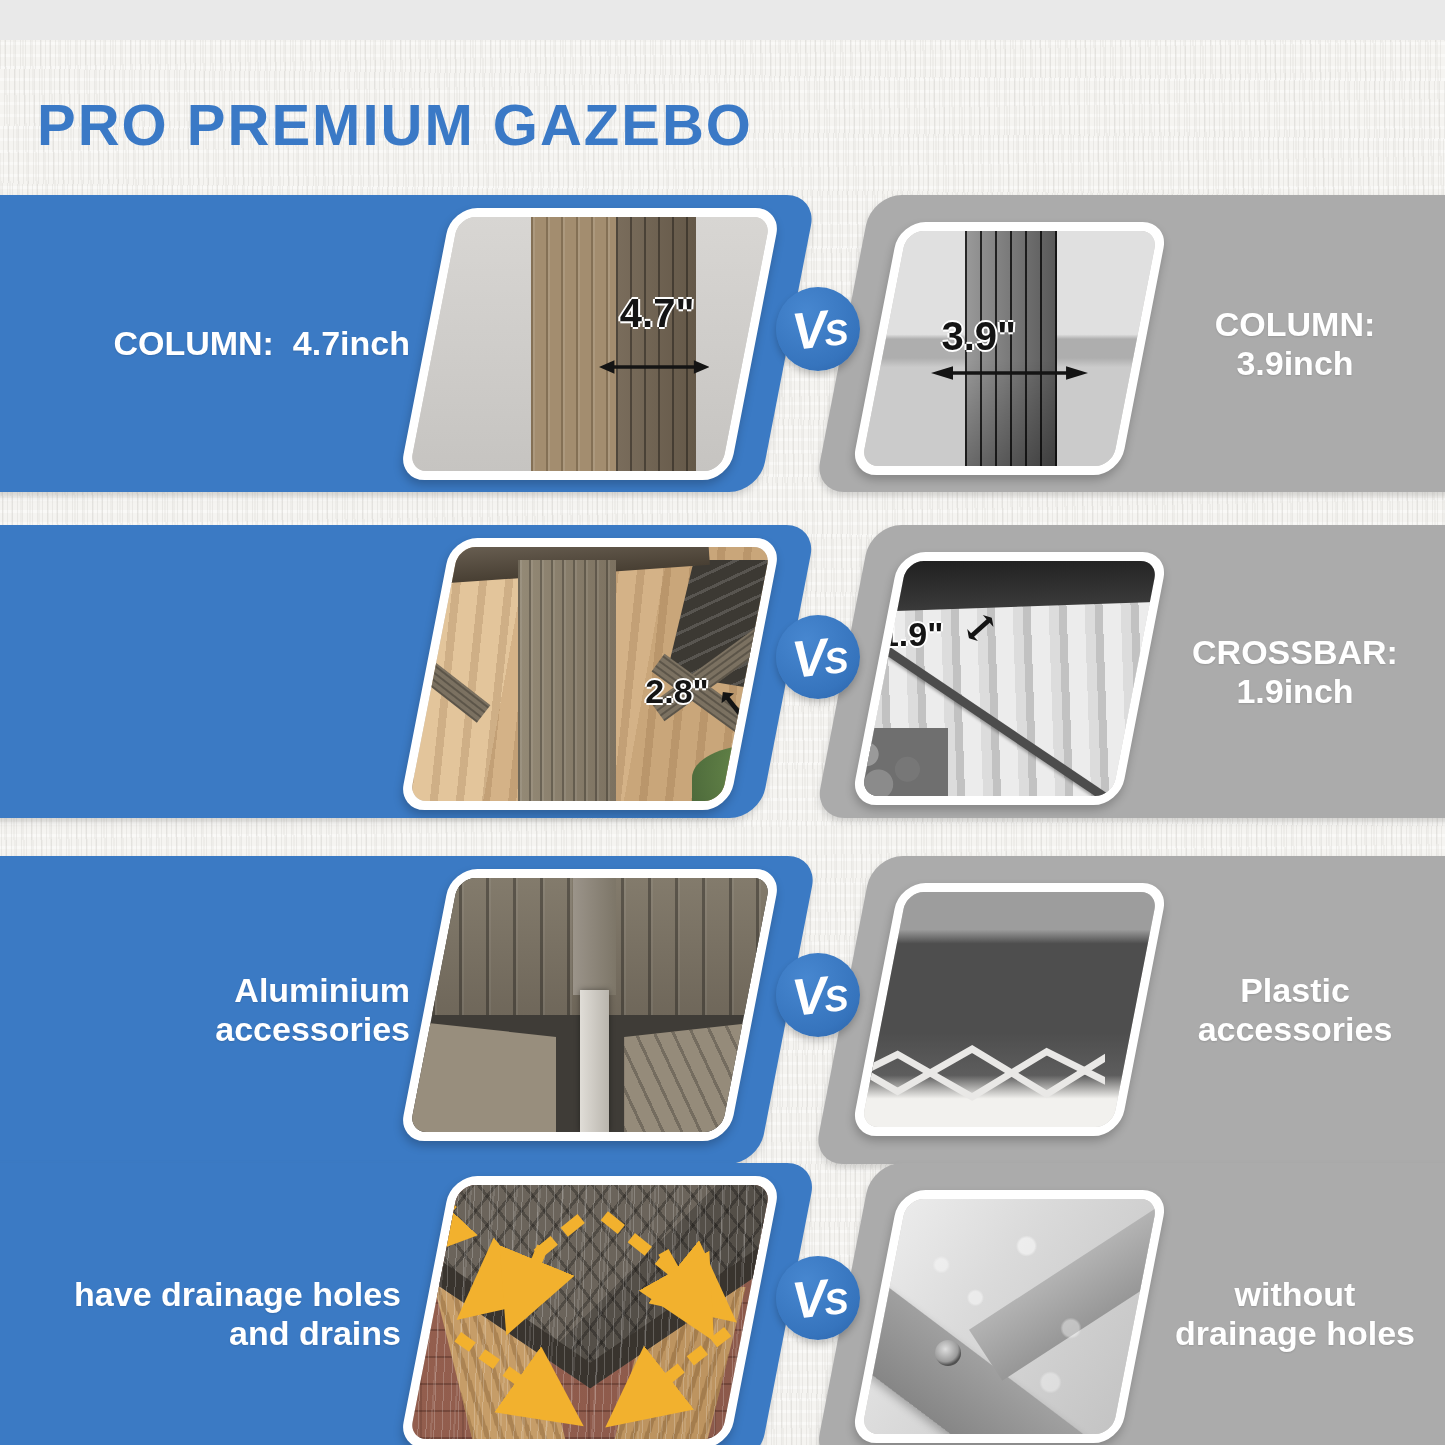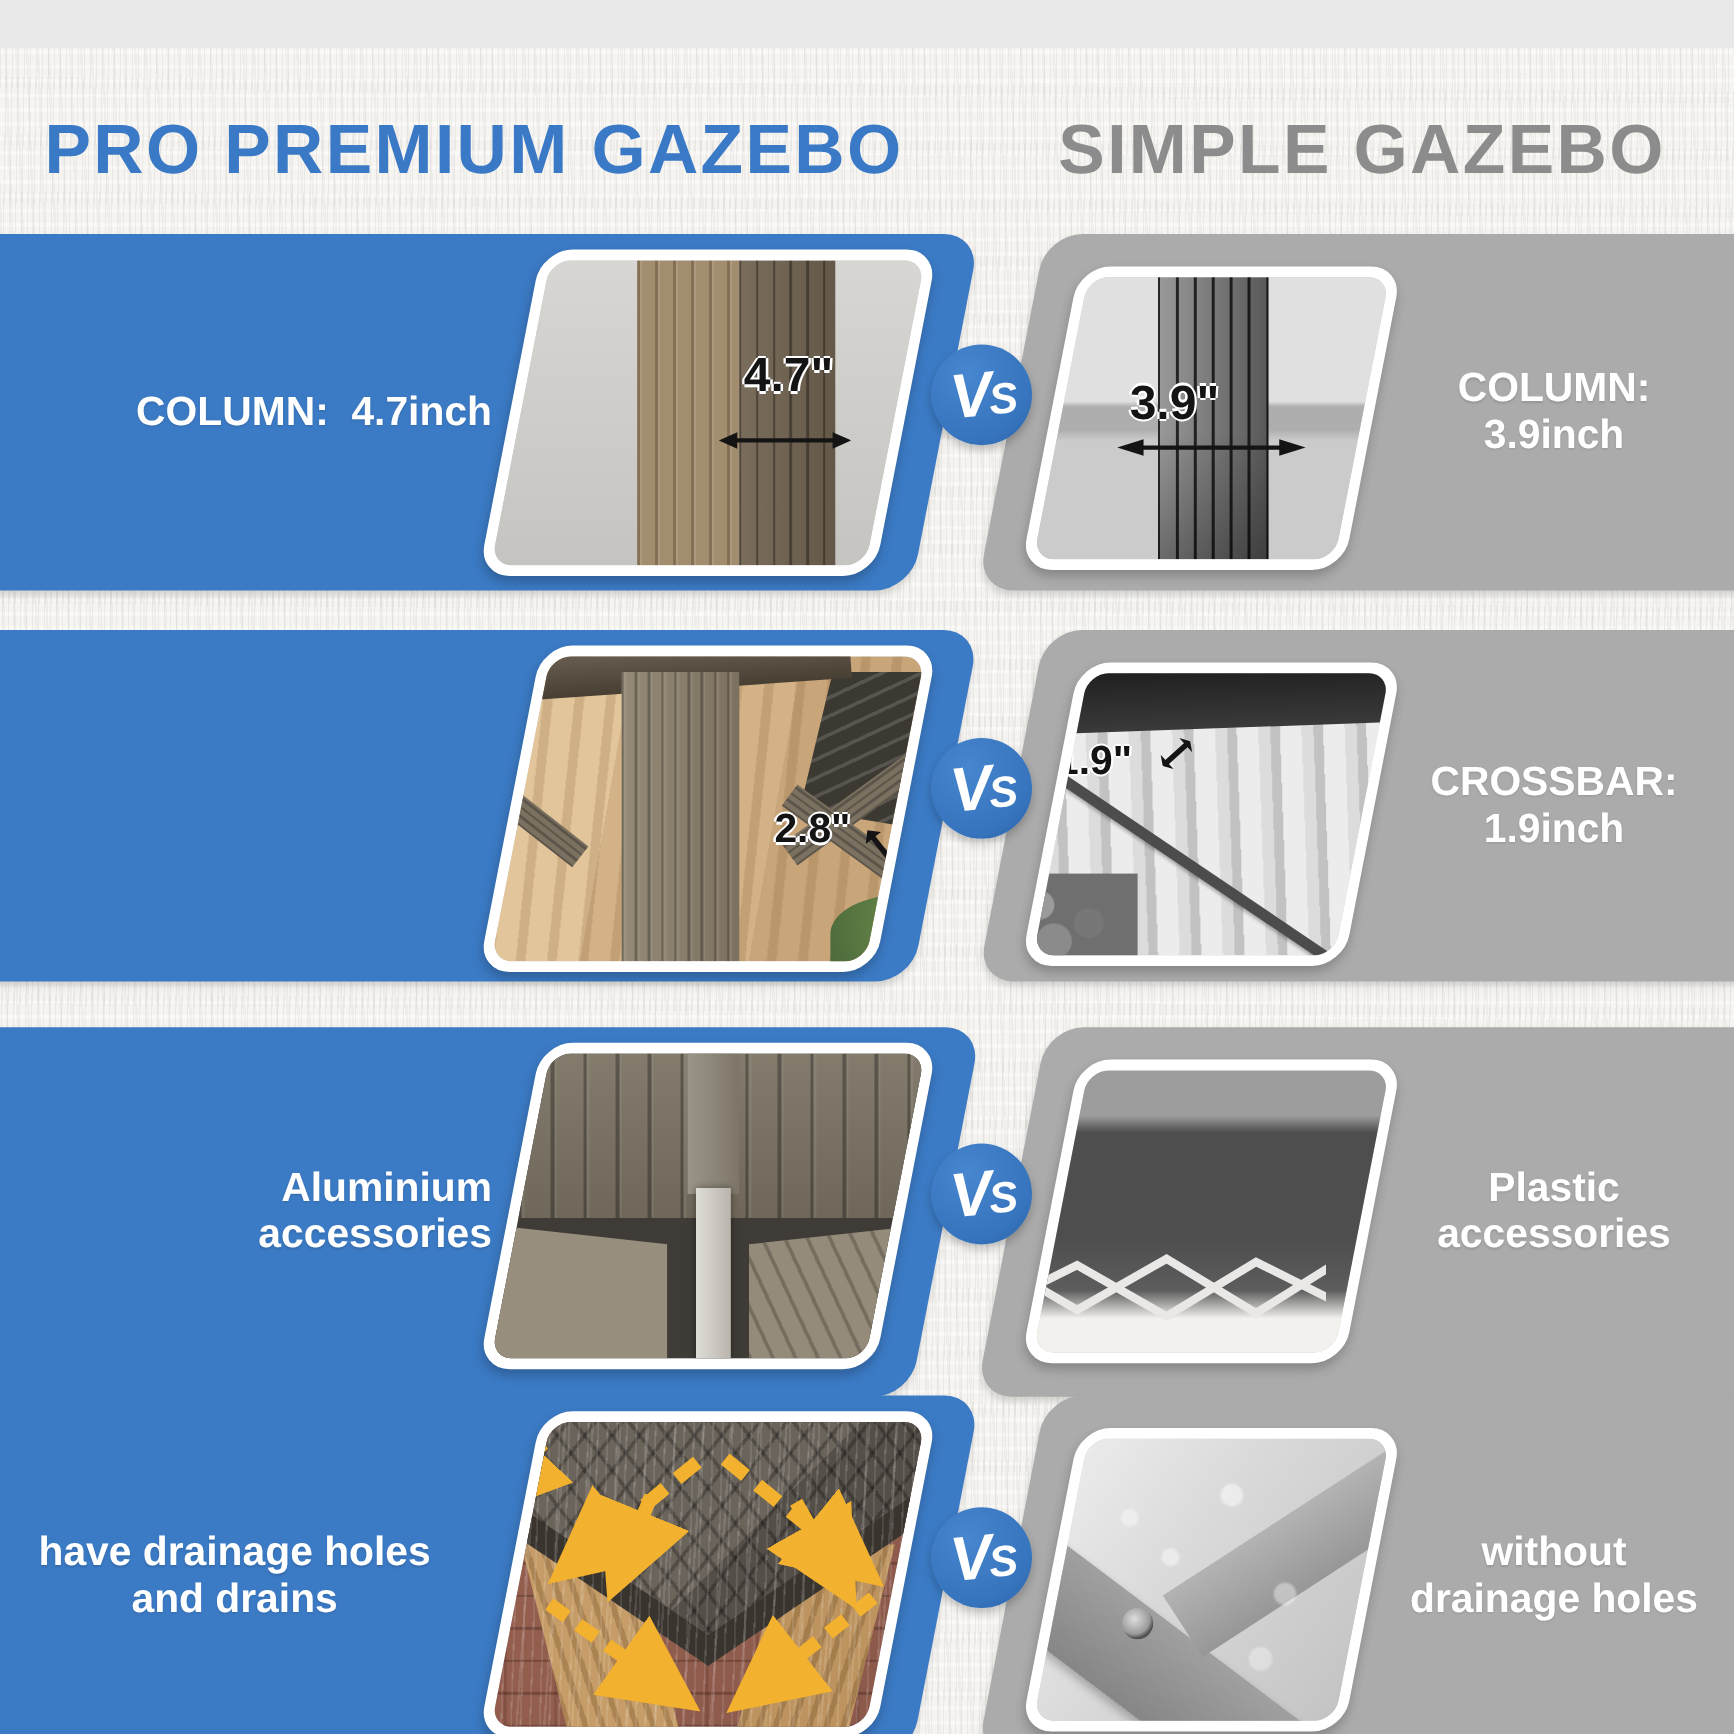--- a/index.html
+++ b/index.html
@@ -26,21 +26,21 @@
   .row:nth-of-type(3){top:816px;height:308px;}
   .row:nth-of-type(4){top:1123px;height:301px;}
   .band{position:absolute;top:0;bottom:0;border-radius:30px;transform:skewX(-11deg);
     box-shadow:0 4px 6px rgba(110,110,110,.25);}
   .band-blue{left:-90px;width:878px;background:var(--blue);}
   .band-gray{left:843px;width:720px;background:var(--band-gray);}
   
   .label{position:absolute;top:50%;transform:translateY(-50%);color:#fff;font-weight:bold;
     font-size:34px;line-height:1.16;white-space:pre-wrap;text-shadow:0 1px 2px rgba(0,0,0,.12);}
   .label-left{left:40px;width:370px;text-align:right;}
-  .row:nth-of-type(4) .label-left{left:3px;width:385px;text-align:center;}
+  .row:nth-of-type(4) .label-left{left:16px;width:385px;text-align:right;}
   .label-right{left:1135px;width:320px;text-align:center;}
   
   .frame{position:absolute;border:9px solid #fff;border-radius:26px;overflow:hidden;
     transform:skewX(-11deg);background:#cfcdca;box-shadow:0 5px 9px rgba(0,0,0,.22);}
   .frame-left{left:425px;top:13px;width:330px;height:272px;}
   .frame-right{left:875px;top:27px;width:269px;height:253px;}
   .photo{position:absolute;top:0;bottom:0;left:-18%;right:-18%;transform:skewX(11deg);}
   
   .note{position:absolute;color:var(--note-black);font-weight:bold;font-size:40px;line-height:1;
     text-shadow:-2px 0 0 #fff,2px 0 0 #fff,0 -2px 0 #fff,0 2px 0 #fff;}
@@ -162,21 +162,20 @@
     radial-gradient(circle at 68% 55%, rgba(255,255,255,.4) 0 3%, transparent 4%),
     radial-gradient(circle at 30% 28%, rgba(255,255,255,.4) 0 2%, transparent 3%),
     radial-gradient(circle at 62% 78%, rgba(255,255,255,.35) 0 3%, transparent 4%);}
 </style>
 </head>
 <body>
 
 <div class="canvas">
 
   <h1 class="title title-left">PRO PREMIUM GAZEBO</h1>
-  <h1 class="title title-right">SIMPLE GAZEBO</h1>
 
   <section class="row">
     <div class="band band-blue"></div>
     <div class="band band-gray"></div>
     <div class="label label-left">COLUMN:  4.7inch</div>
     <div class="label label-right">COLUMN:
 3.9inch</div>
     <div class="frame frame-left">
       <div class="photo ph-r1l">
         <div class="col-a"></div>

